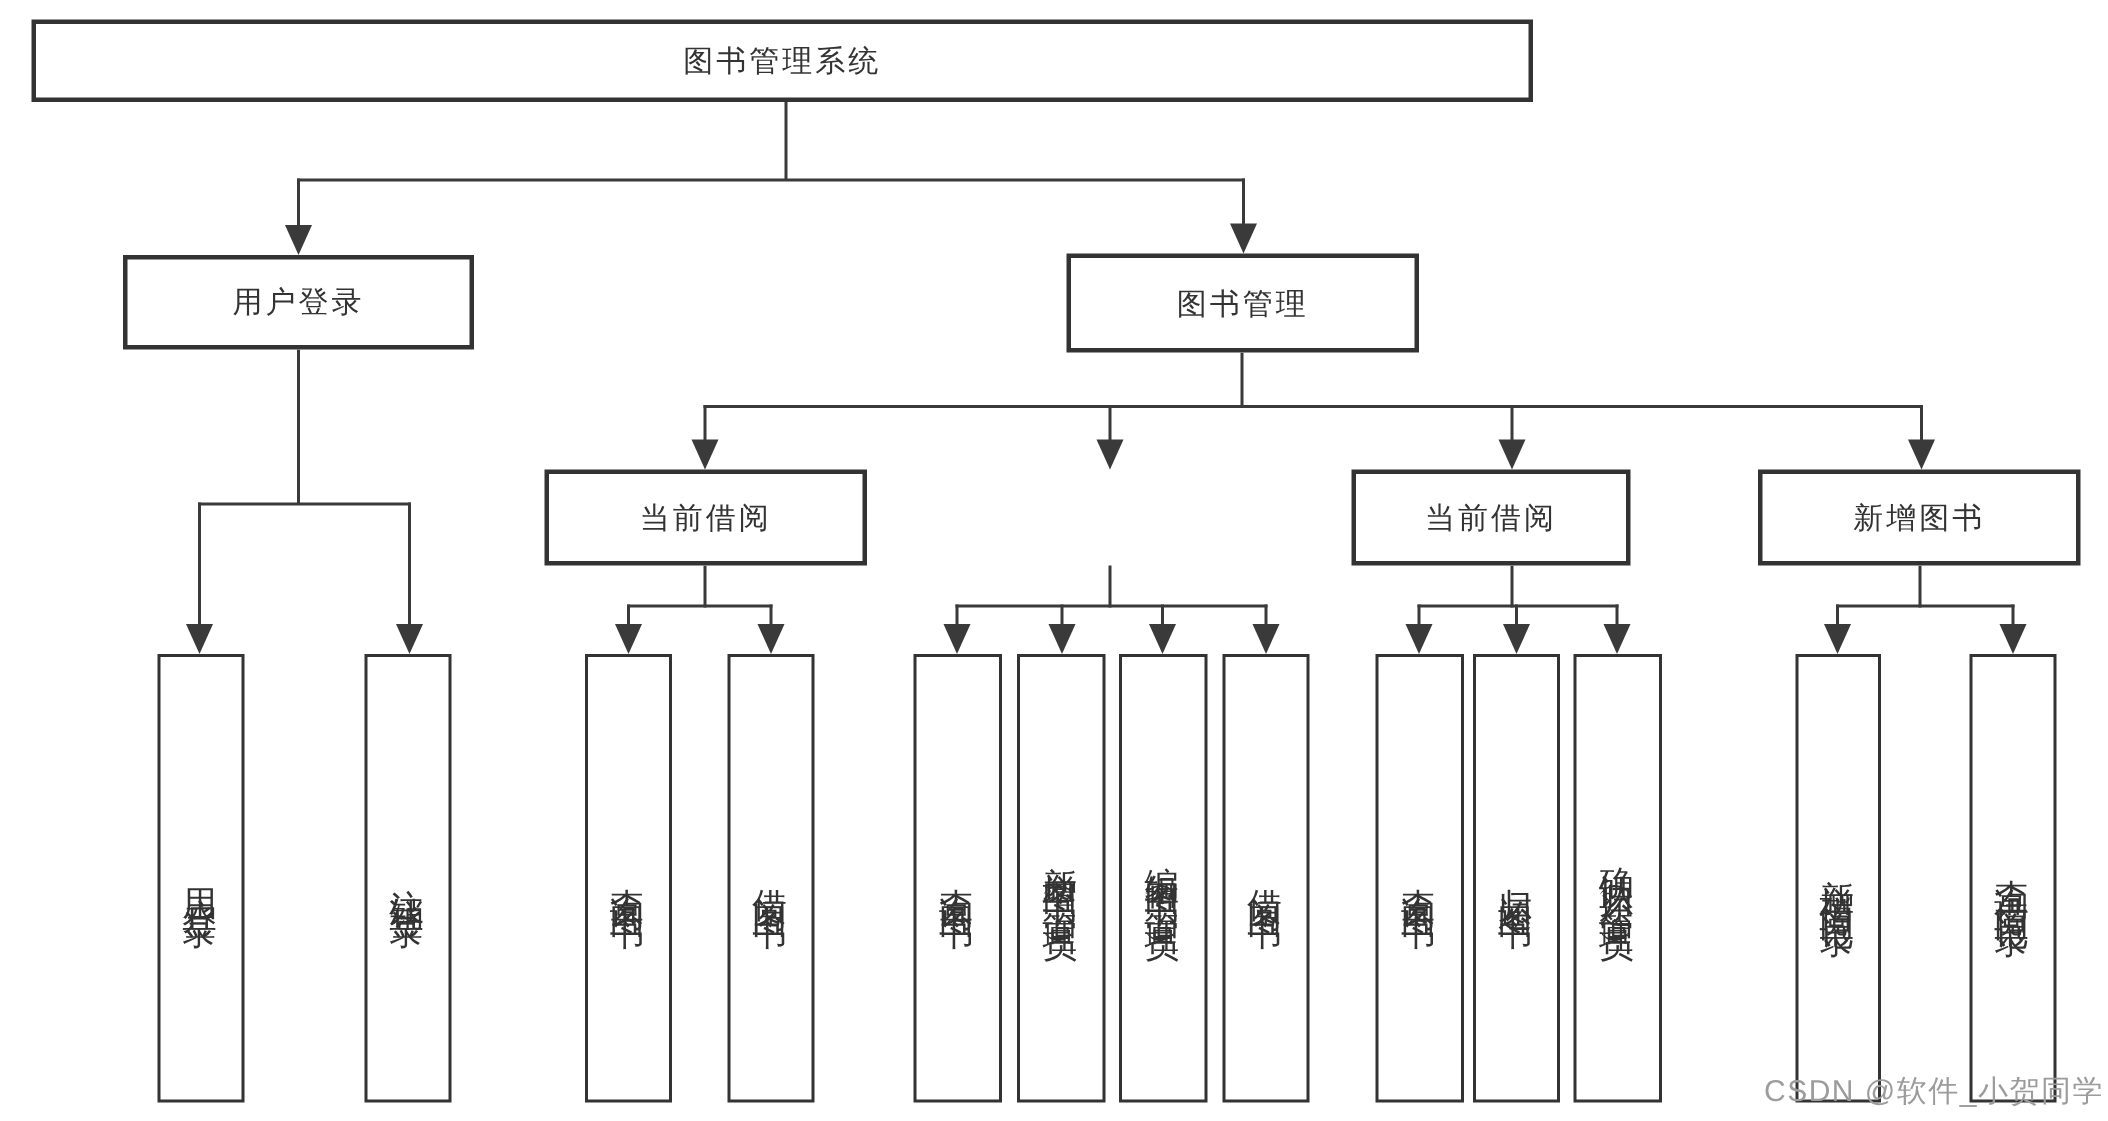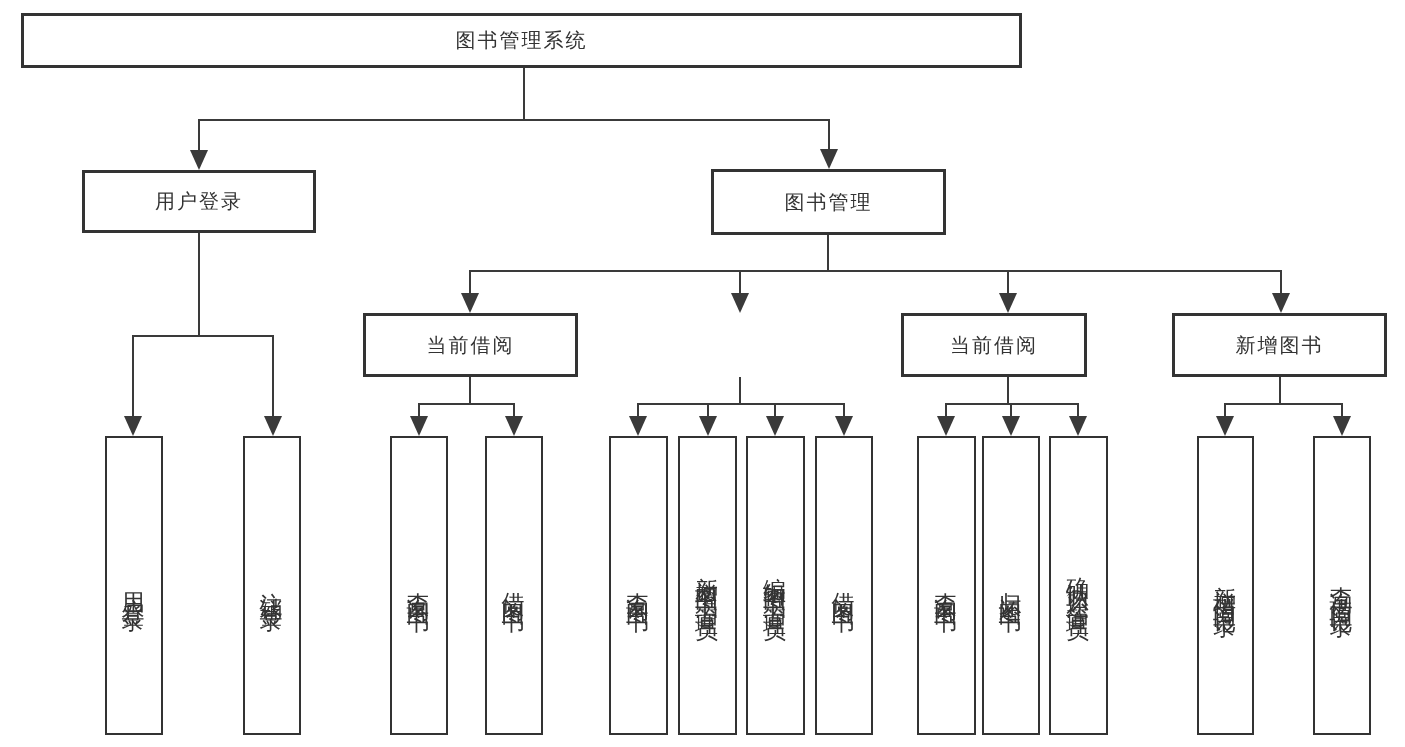--- a/index.html
+++ b/index.html
@@ -135,14 +135,15 @@
   <div class="bv" style="left:746px;top:436px;width:59px;height:299px;">编辑图书（管理员）</div>
   <div class="bv" style="left:815px;top:436px;width:58px;height:299px;">借阅图书</div>
 
   <div class="bv" style="left:917px;top:436px;width:59px;height:299px;">查询图书</div>
   <div class="bv" style="left:982px;top:436px;width:58px;height:299px;">归还图书</div>
   <div class="bv" style="left:1049px;top:436px;width:59px;height:299px;">确认归还（管理员）</div>
 
   <div class="bv" style="left:1197px;top:436px;width:57px;height:299px;">新增借阅记录</div>
   <div class="bv" style="left:1313px;top:436px;width:58px;height:299px;">查询借阅记录</div>
 
+  <div class="wm">CSDN @软件_小贺同学</div>
 
 </div>
 
 </body></html>

